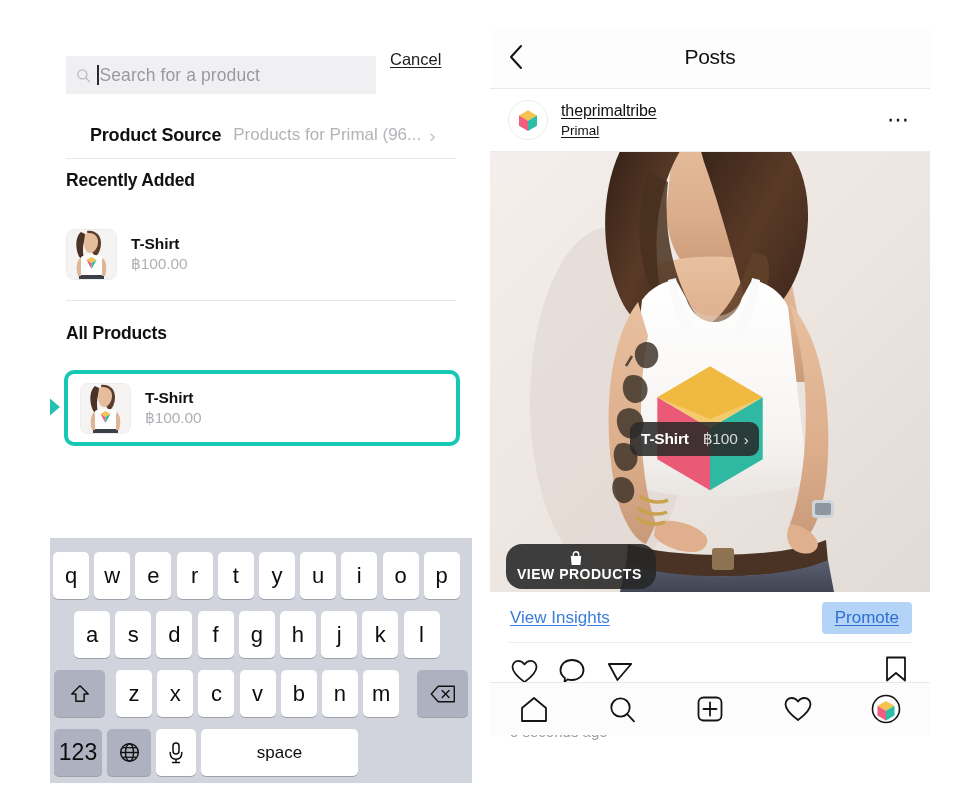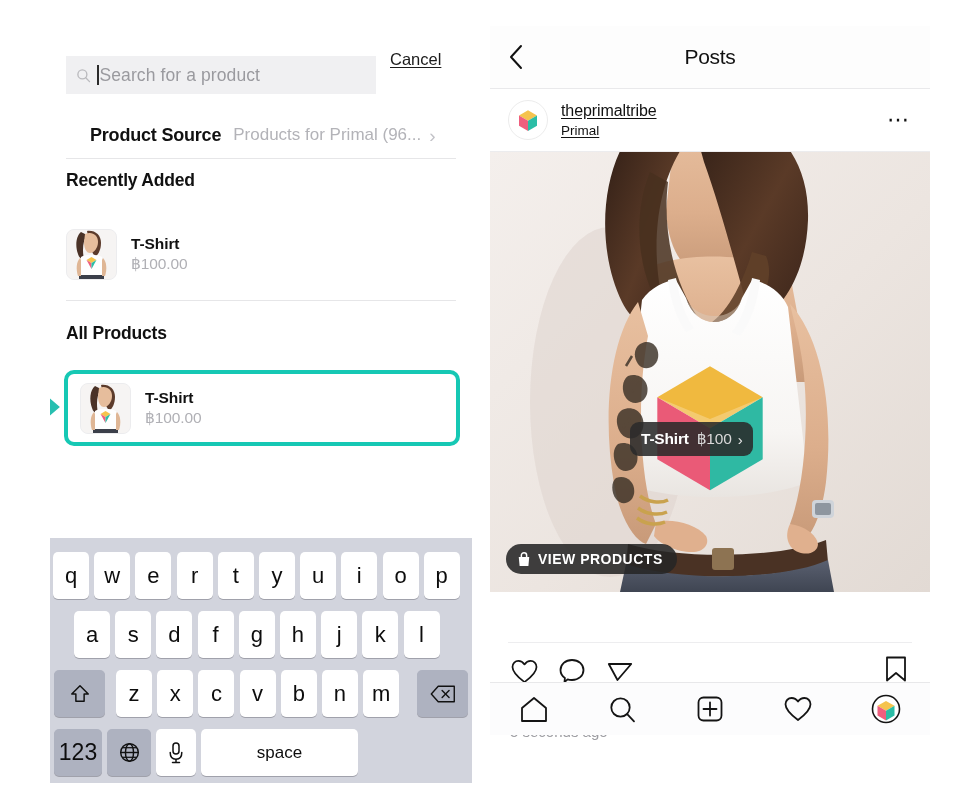--- a/index.html
+++ b/index.html
@@ -121,27 +121,27 @@
   .ig-photo{
     position:absolute;left:0;top:134px;width:440px;height:440px;overflow:hidden;
     background:#efe9e5;
   }
   .tag-pill{
     position:absolute;left:140px;top:270px;
     background:rgba(42,42,42,.88);color:#fff;border-radius:9px;
     padding:8px 11px;display:flex;align-items:center;font-size:15.5px;font-weight:bold;
     letter-spacing:-.2px;cursor:pointer;
   }
-  .tag-price{font-weight:400;color:#d9d9d9;margin-left:8px;}
+  .tag-price{font-weight:400;color:#d9d9d9;margin-left:14px;}
   .tag-chev{margin-left:6px;font-size:15px;color:#e8e8e8;font-weight:400;}
   .vp-pill{
     position:absolute;left:16px;top:392px;
     background:rgba(38,38,38,.88);color:#fff;border-radius:16px;
     padding:7px 14px 7px 11px;display:flex;align-items:center;
-    font-size:14px;font-weight:bold;letter-spacing:.5px;cursor:pointer;
+    font-size:14px;font-weight:bold;letter-spacing:.5px;cursor:pointer;flex-direction:column;
   }
   .bag-icon{width:14px;height:15px;margin-right:7px;flex:0 0 auto;}
 
   .insights-row{
     position:absolute;left:0;top:576px;width:440px;height:47px;
     display:flex;align-items:center;
   }
   .view-insights{margin-left:20px;font-size:17px;color:#3a7ddd;text-decoration:underline;text-underline-offset:2px;cursor:pointer;}
   .promote-btn{
     position:absolute;right:18px;top:50%;transform:translateY(-50%);
@@ -452,20 +452,26 @@
       
       <div class="vp-pill">
         <svg class="bag-icon" viewBox="0 0 16 17">
           <path d="M2 5.5 L14 5.5 L13 16 L3 16 Z" fill="#ffffff"></path>
           <path d="M5 5.5 L5 3.6 C5 1.9 6.3 0.8 8 0.8 C9.7 0.8 11 1.9 11 3.6 L11 5.5" fill="none" stroke="#ffffff" stroke-width="1.7"></path>
         </svg>
         <span>VIEW PRODUCTS</span>
       </div>
     </div>
 
+    <div class="insights-row">
+      <span class="view-insights">View Insights</span>
+      <div class="promote-btn">
+        <span>Promote</span>
+      </div>
+    </div>
     <div class="insights-sep"></div>
 
     <div class="action-row">
       <div class="act">
         <svg width="27" height="25" viewBox="0 0 28 26">
           <path d="M14 24 C6 18 1.5 13 1.5 8.2 C1.5 4.6 4.3 2 7.6 2 C10 2 12.4 3.3 14 5.6 C15.6 3.3 18 2 20.4 2 C23.7 2 26.5 4.6 26.5 8.2 C26.5 13 22 18 14 24 Z" fill="none" stroke="#141414" stroke-width="1.8" stroke-linejoin="round"></path>
         </svg>
       </div>
       <div class="act">
         <svg width="26" height="26" viewBox="0 0 26 26">

